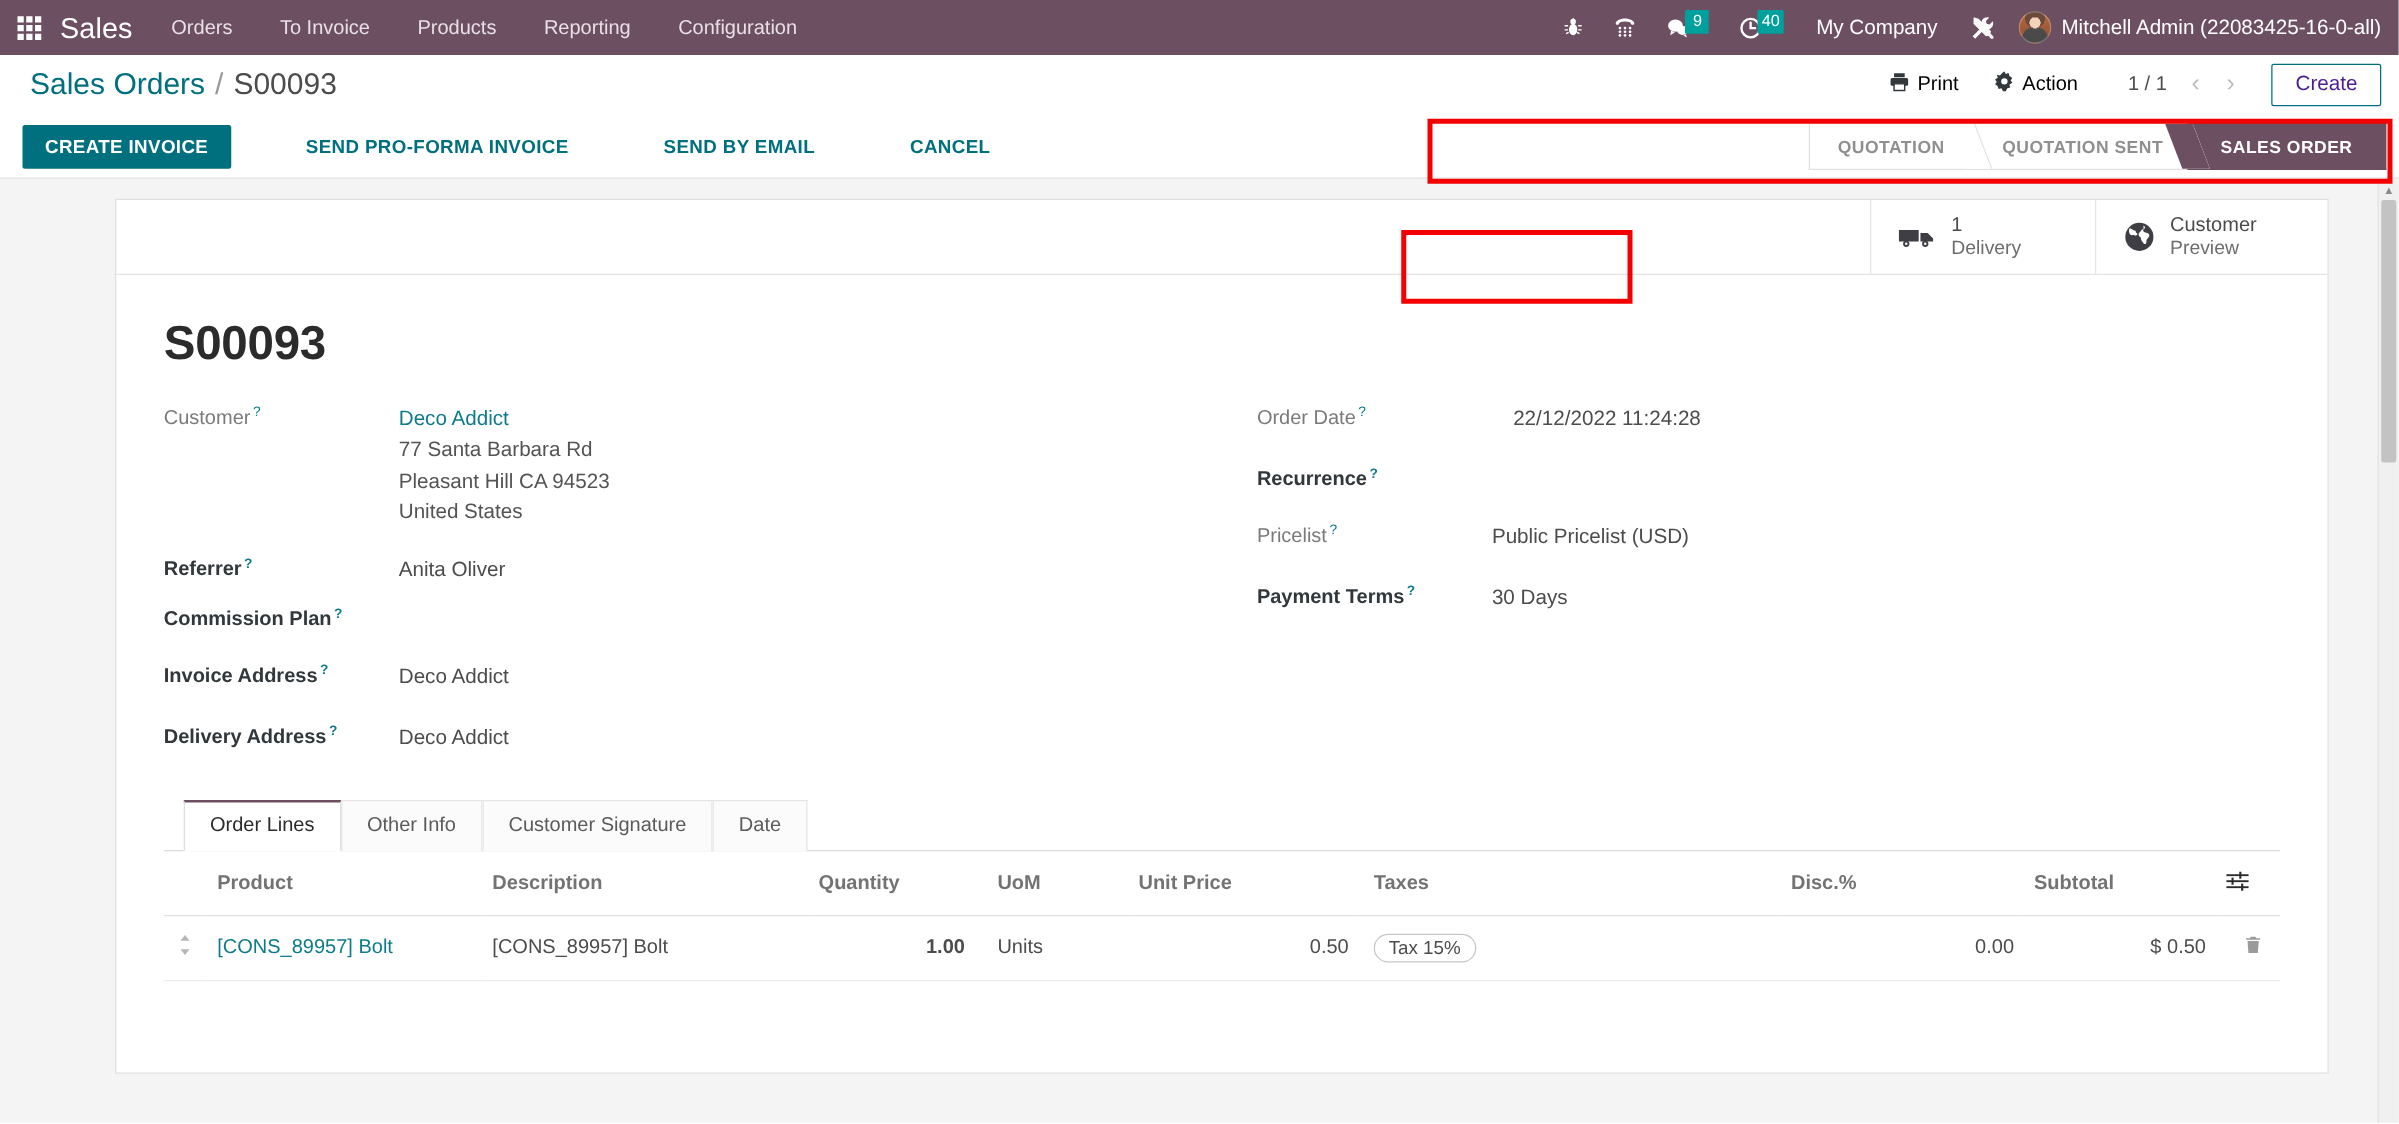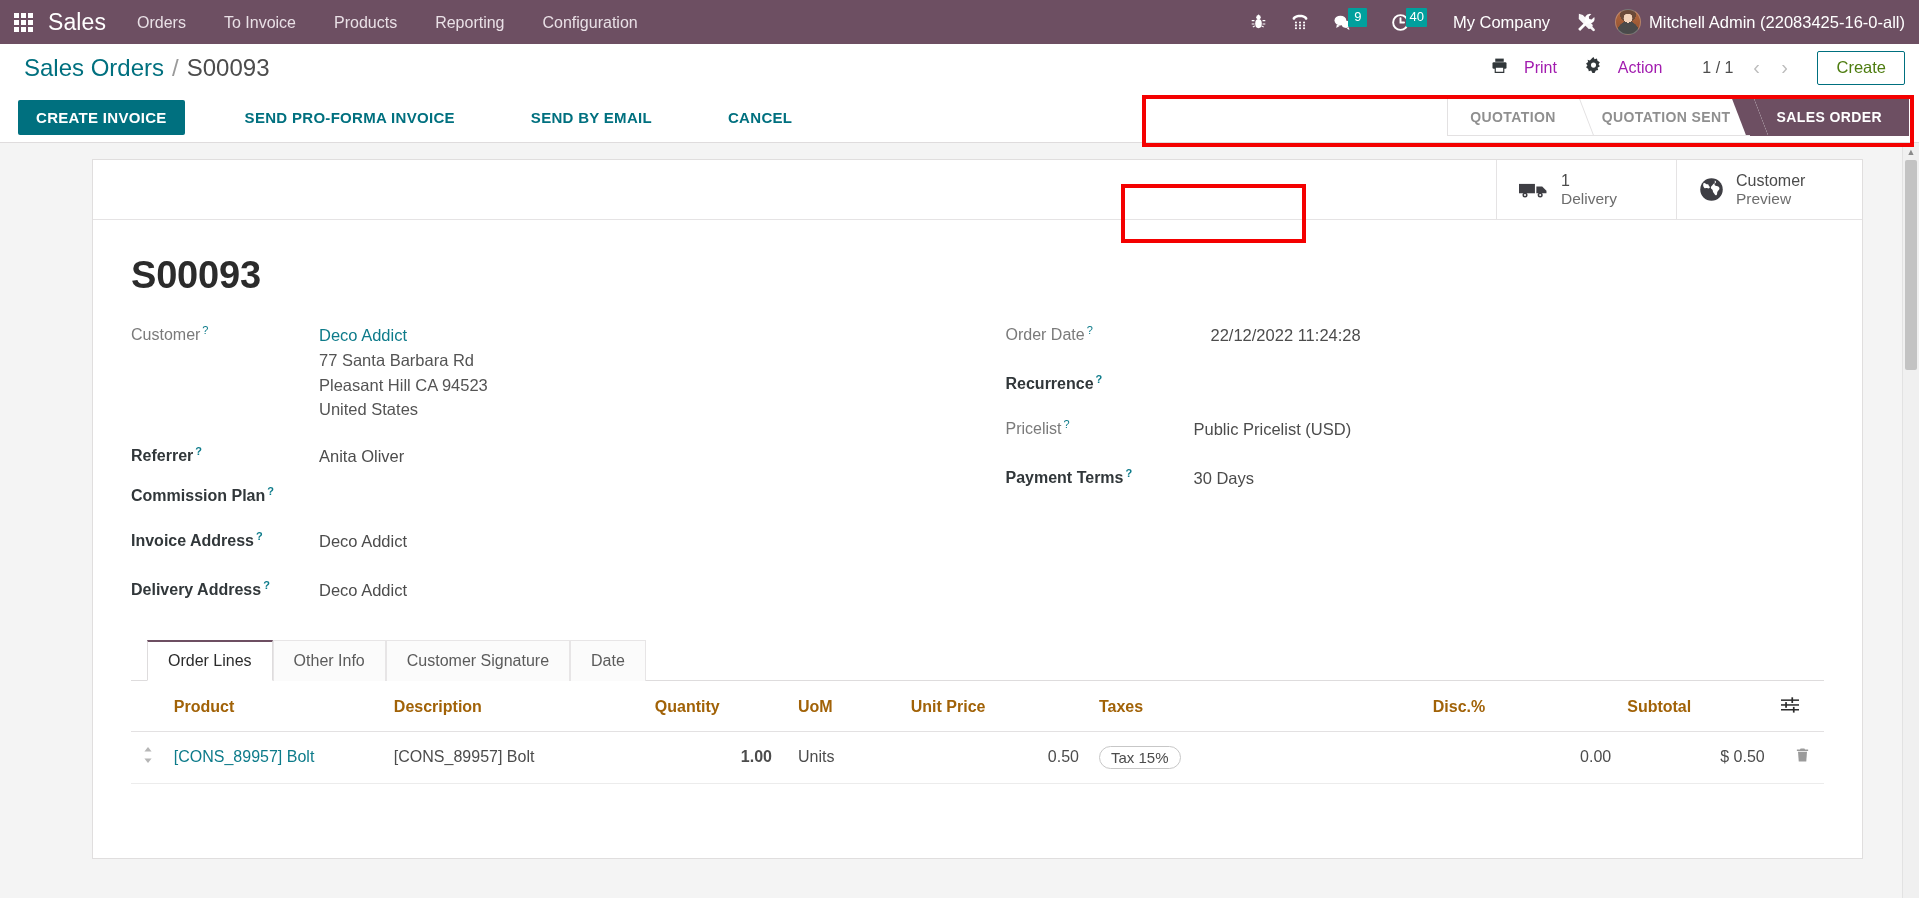--- a/index.html
+++ b/index.html
@@ -109,43 +109,43 @@
     height: 48px;
     padding: 0 14px 0 24px;
   }
   .breadcrumb { font-size: 24px; display: flex; align-items: baseline; }
   .bc-link { color: #00707f; cursor: pointer; }
   .bc-sep { color: #9a9a9a; padding: 0 8px; }
   .bc-current { color: #4c4c4c; }
   .cp-actions { margin-left: auto; display: flex; align-items: center; }
   .cp-btn {
     display: flex; align-items: center;
-    gap: 16px;
+    gap: 6px;
     font-size: 16px;
-    color: #a21caf;
+    color: #000000;
     padding: 4px 14px;
     cursor: pointer;
     white-space: nowrap;
     justify-content: space-between;
   }
   .pager {
     display: flex; align-items: center;
     font-size: 16px; color: #4d4d4d;
     margin-left: 18px; gap: 2px;
   }
   .pager-value { padding: 0 8px; white-space: nowrap; }
   .pager-arrow {
     width: 26px; height: 26px;
     display: flex; align-items: center; justify-content: center;
     color: #bdbdbd; cursor: pointer; font-size: 20px;
   }
   .create-btn {
     margin-left: 20px;
     border: 1px solid #00707f;
-    color: #4d7c0f;
+    color: #4c1d95;
     background: #fff;
     font-size: 16.5px;
     padding: 6px 18px;
     border-radius: 2px;
     cursor: pointer;
     line-height: 1.2;
   }
 
   .cp-bottom {
     display: flex; align-items: center;
@@ -318,21 +318,21 @@
     border-left: 1px solid #dedcdd;
     border-right: 1px solid #dedcdd;
     border-bottom: 1px solid #fff;
     padding-top: 10px;
   }
 
   table.lines { width: 100%; border-collapse: collapse; table-layout: fixed; }
   table.lines th {
     font-size: 16px;
     font-weight: 700;
-    color: #a16207;
+    color: #737373;
     padding: 16px 8px 14px 8px;
     border-bottom: 1px solid #e3e1e2;
     text-align: left;
     white-space: nowrap;
   }
   table.lines td {
     font-size: 16px;
     color: #4c4c4c;
     padding: 14px 8px;
     border-bottom: 1px solid #ececec;

